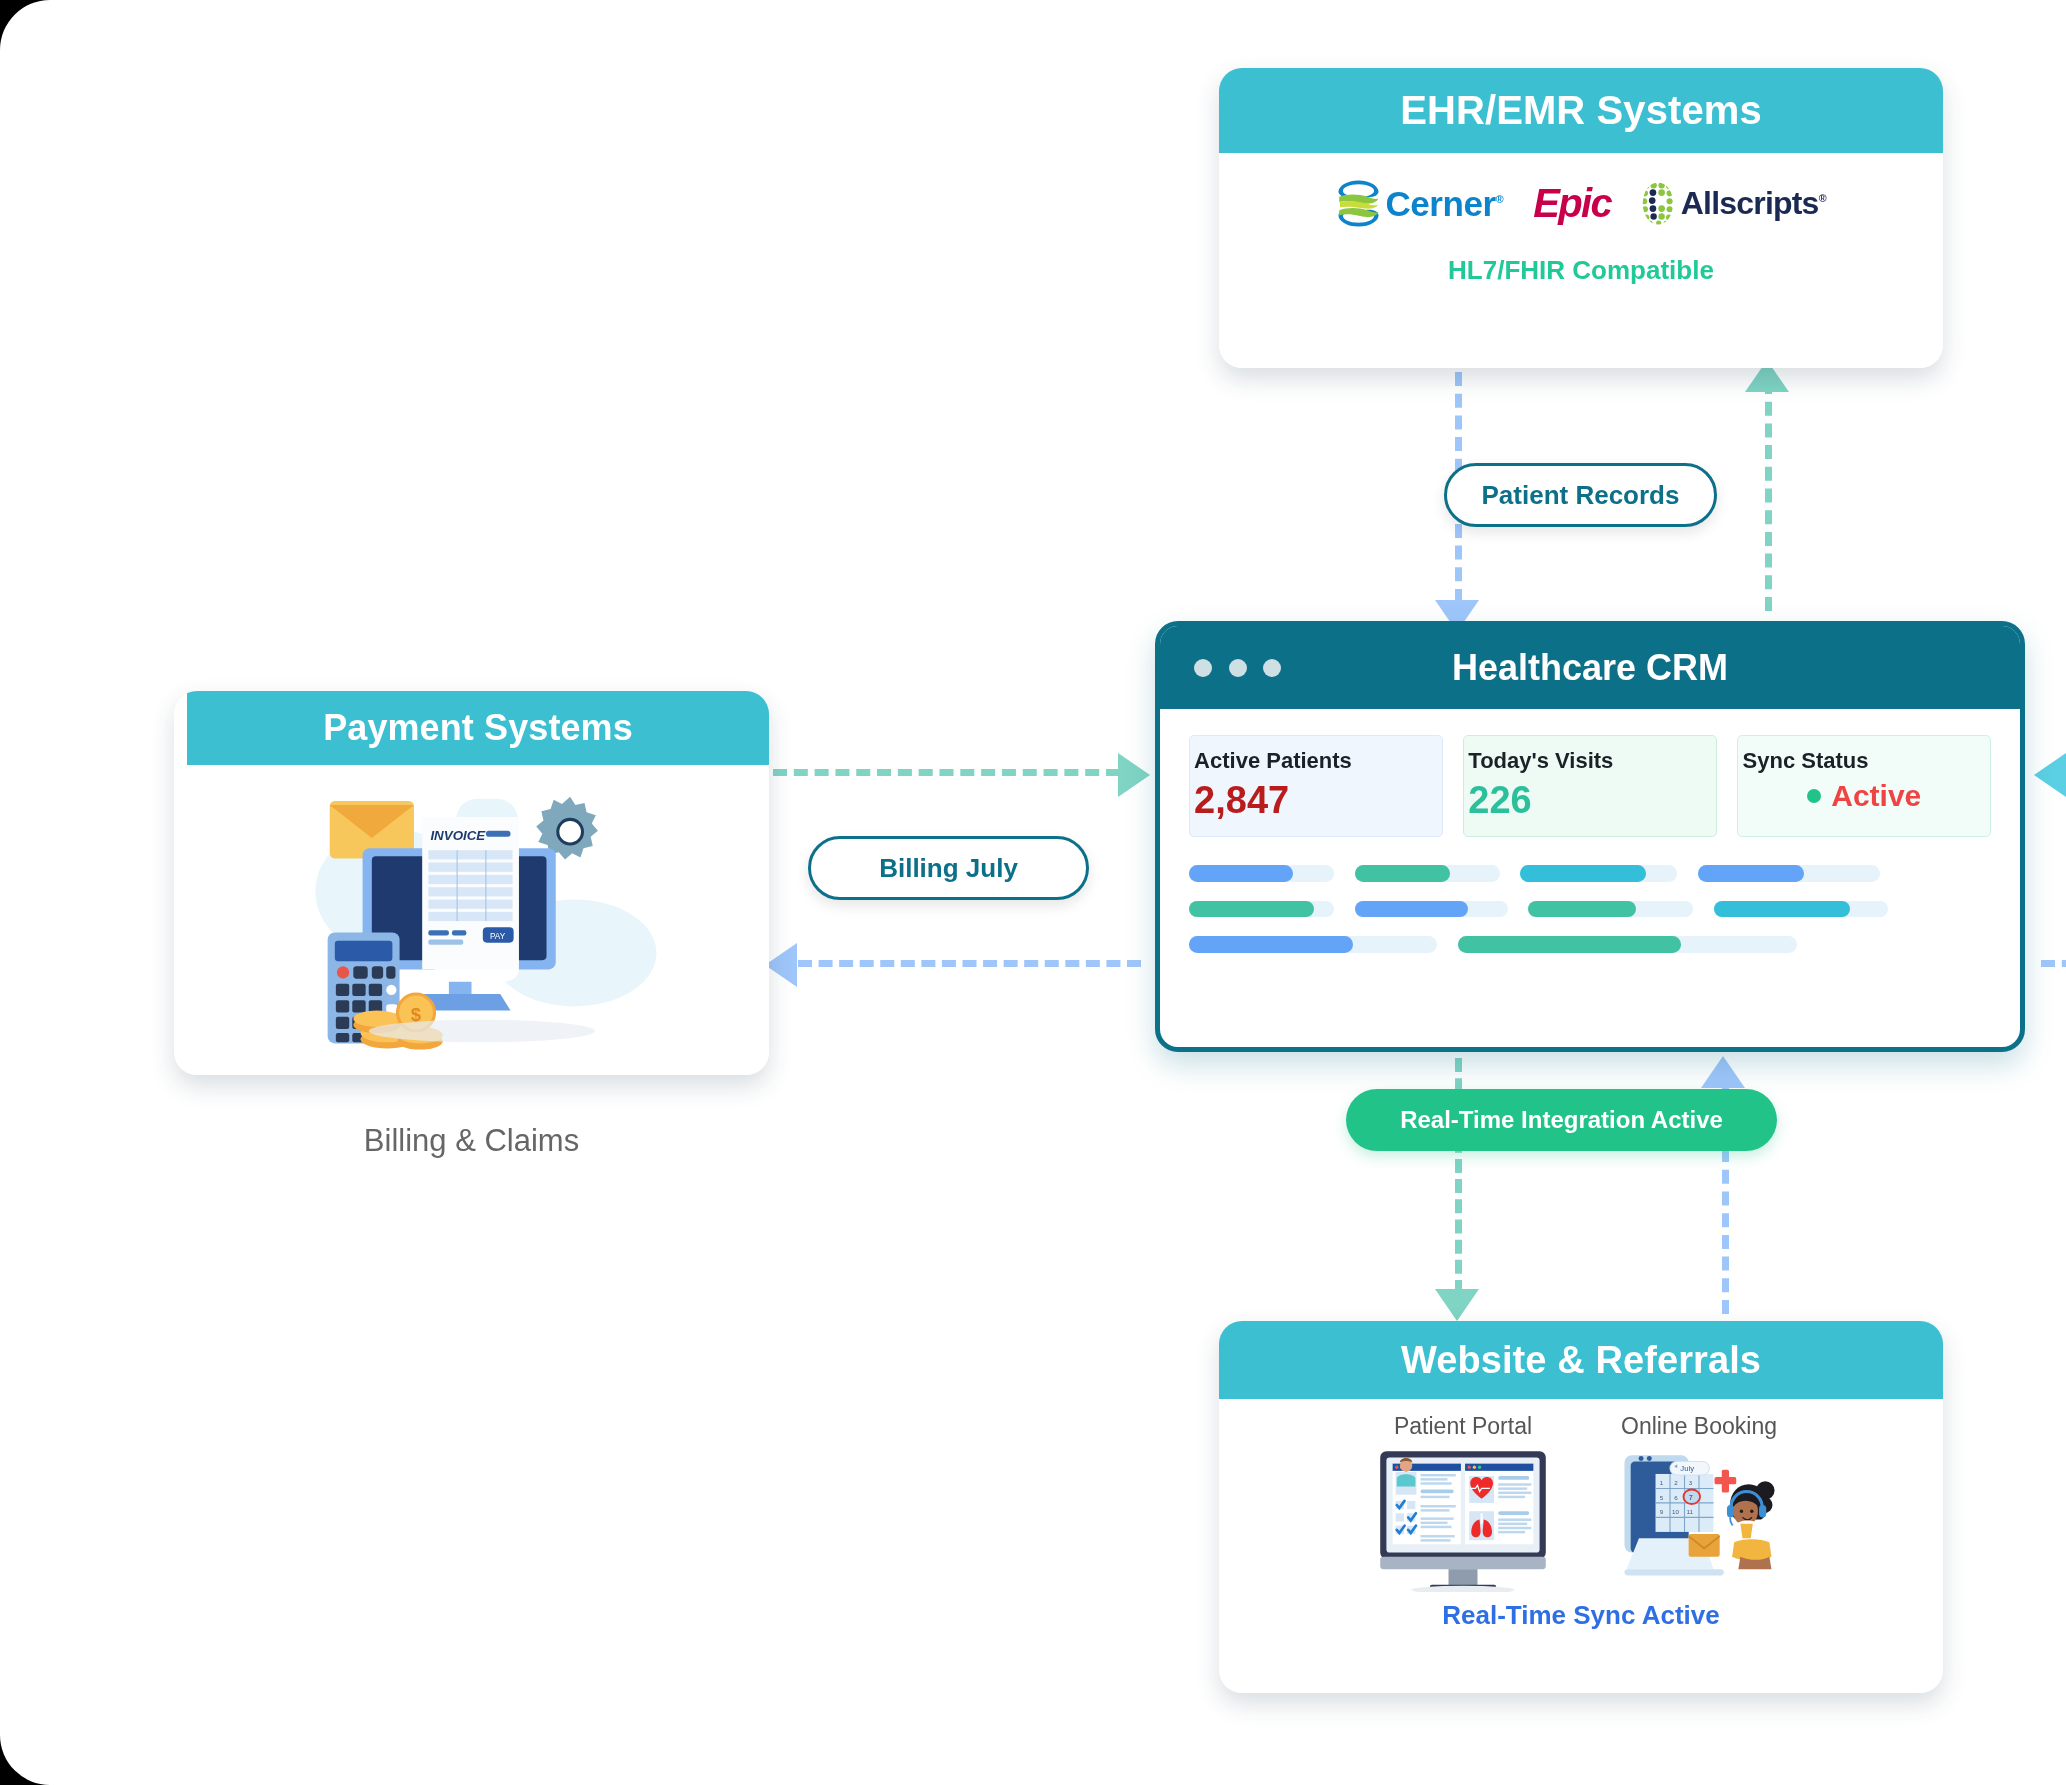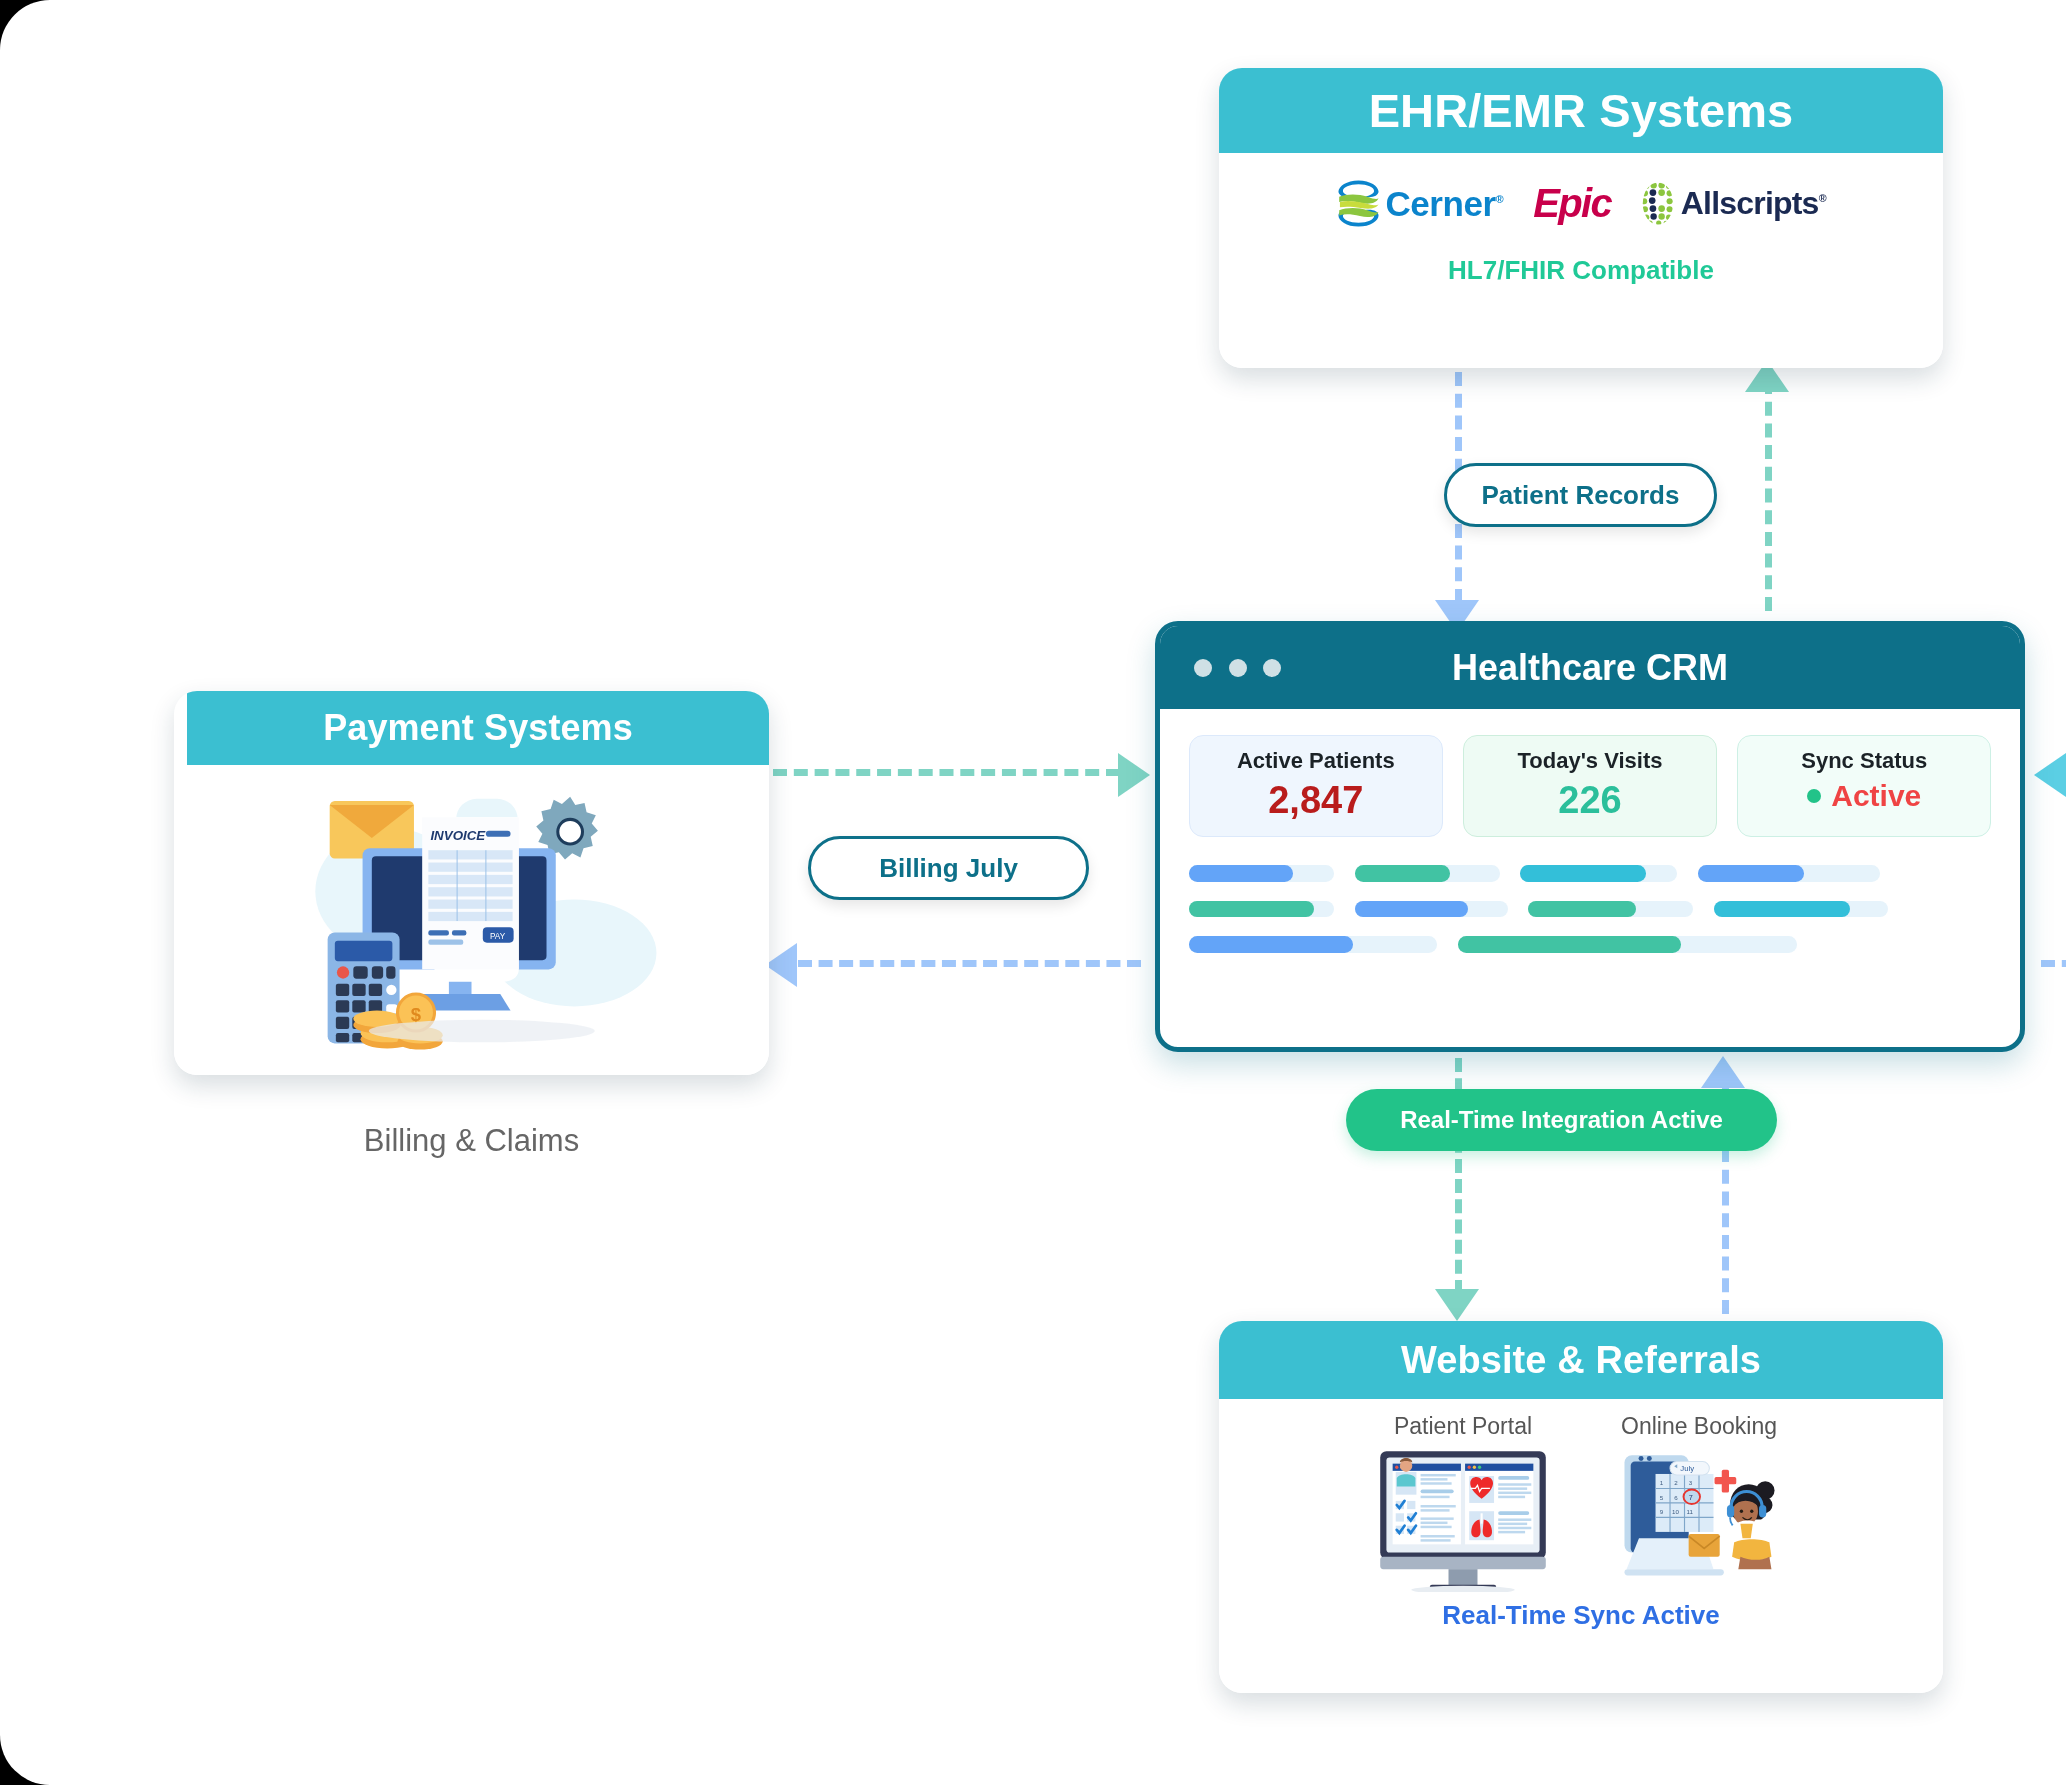--- a/index.html
+++ b/index.html
@@ -23,21 +23,21 @@
     display:flex; align-items:center; justify-content:center;
   }
   .card-body { flex:1; position:relative; background:#fff;
     display:flex; flex-direction:column; align-items:center; }
 
   .caption { position:absolute; text-align:center; color:#666;
     font-size:31px; width:100%; }
 
   
   #ehr-card { left:1219px; top:68px; width:724px; height:300px; }
-  #ehr-card .card-header { height:85px; font-size:47px; }
+  #ehr-card .card-header { height:85px; font-size:40px; }
   .logo-row { display:flex; align-items:center; justify-content:center;
     gap:30px; margin-top:26px; }
   .logo { display:flex; align-items:center; }
 
   
   .cerner-mark { width:45px; height:49px; position:relative; }
   .cerner-text { font-size:35px; color:#0b84cc; font-weight:600;
       letter-spacing:-0.4px; margin-left:4.1px; }
   .reg { font-size:10.7px; vertical-align:super; }
 
@@ -66,22 +66,22 @@
     overflow:hidden;
   }
   #crm-titlebar { height:83px; background:#0d7089; position:relative;
     display:flex; align-items:center; }
   .dots { display:flex; gap:16.5px; margin-left:34px; }
   .dot { width:18px; height:18px; border-radius:50%; background:#cfe0e5; }
   #crm-title { position:absolute; left:0; right:0; text-align:center;
     color:#fff; font-size:36px; font-weight:bold; }
   #crm-body { padding:26px 29px 0 29px; }
   .stats { display:flex; gap:20.7px; }
-  .stat { flex:1; border-radius:14px; padding:12.4px 4.1px 14px;
-    text-align:center; }
+  .stat { flex:1; border-radius:5px; padding:12.4px 4.1px 14px;
+    text-align:left; }
   .stat-label { font-size:22px; font-weight:bold; color:#1b2227; }
   .stat-value { font-size:38px; font-weight:bold; margin-top:5px; }
   #stat-patients { background:#EFF6FE; border:1.2px solid #dce9fb; }
   #stat-patients .stat-value { color:#b91c1c; }
   #stat-visits { background:#EEFBF4; border:1.2px solid #cdeedd; }
   #stat-visits .stat-value { color:#2BBF9B; }
   #stat-sync { background:#F2FDF9; border:1.2px solid #cdf0e5; }
   #stat-sync .stat-value { color:#ef4444; font-size:30px;
       display:flex; align-items:center; justify-content:center; gap:10px; }
   .sync-dot { width:14px; height:14px; border-radius:50%; background:#22C389;

